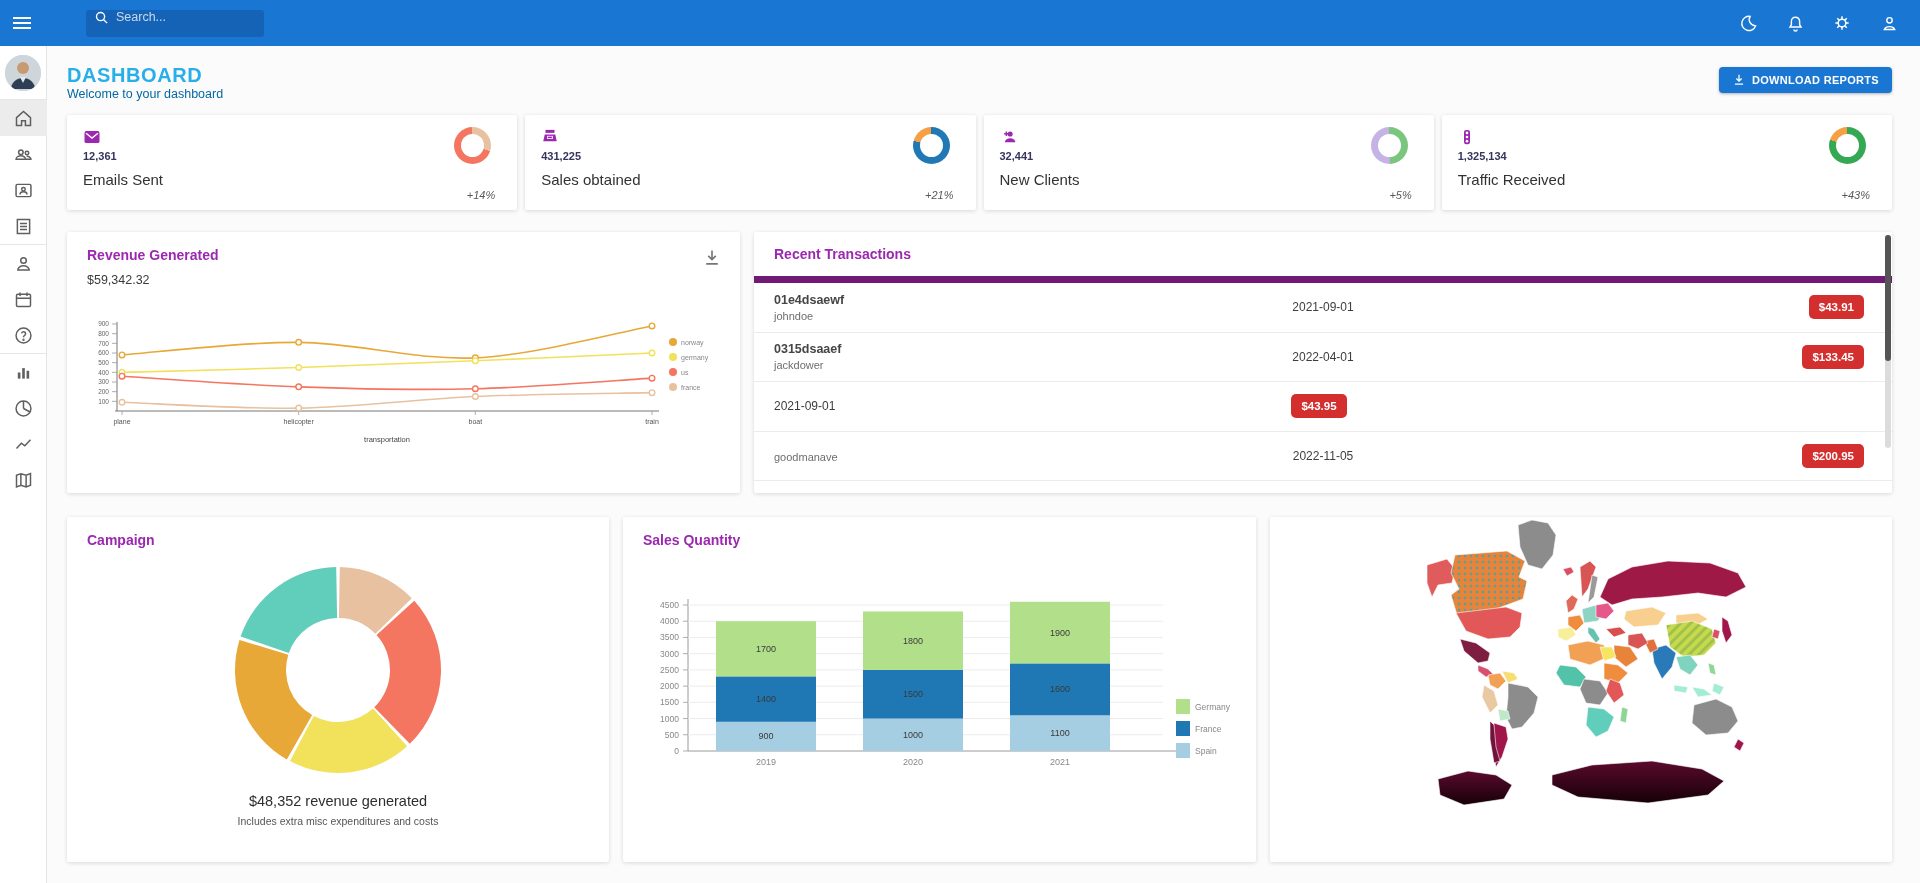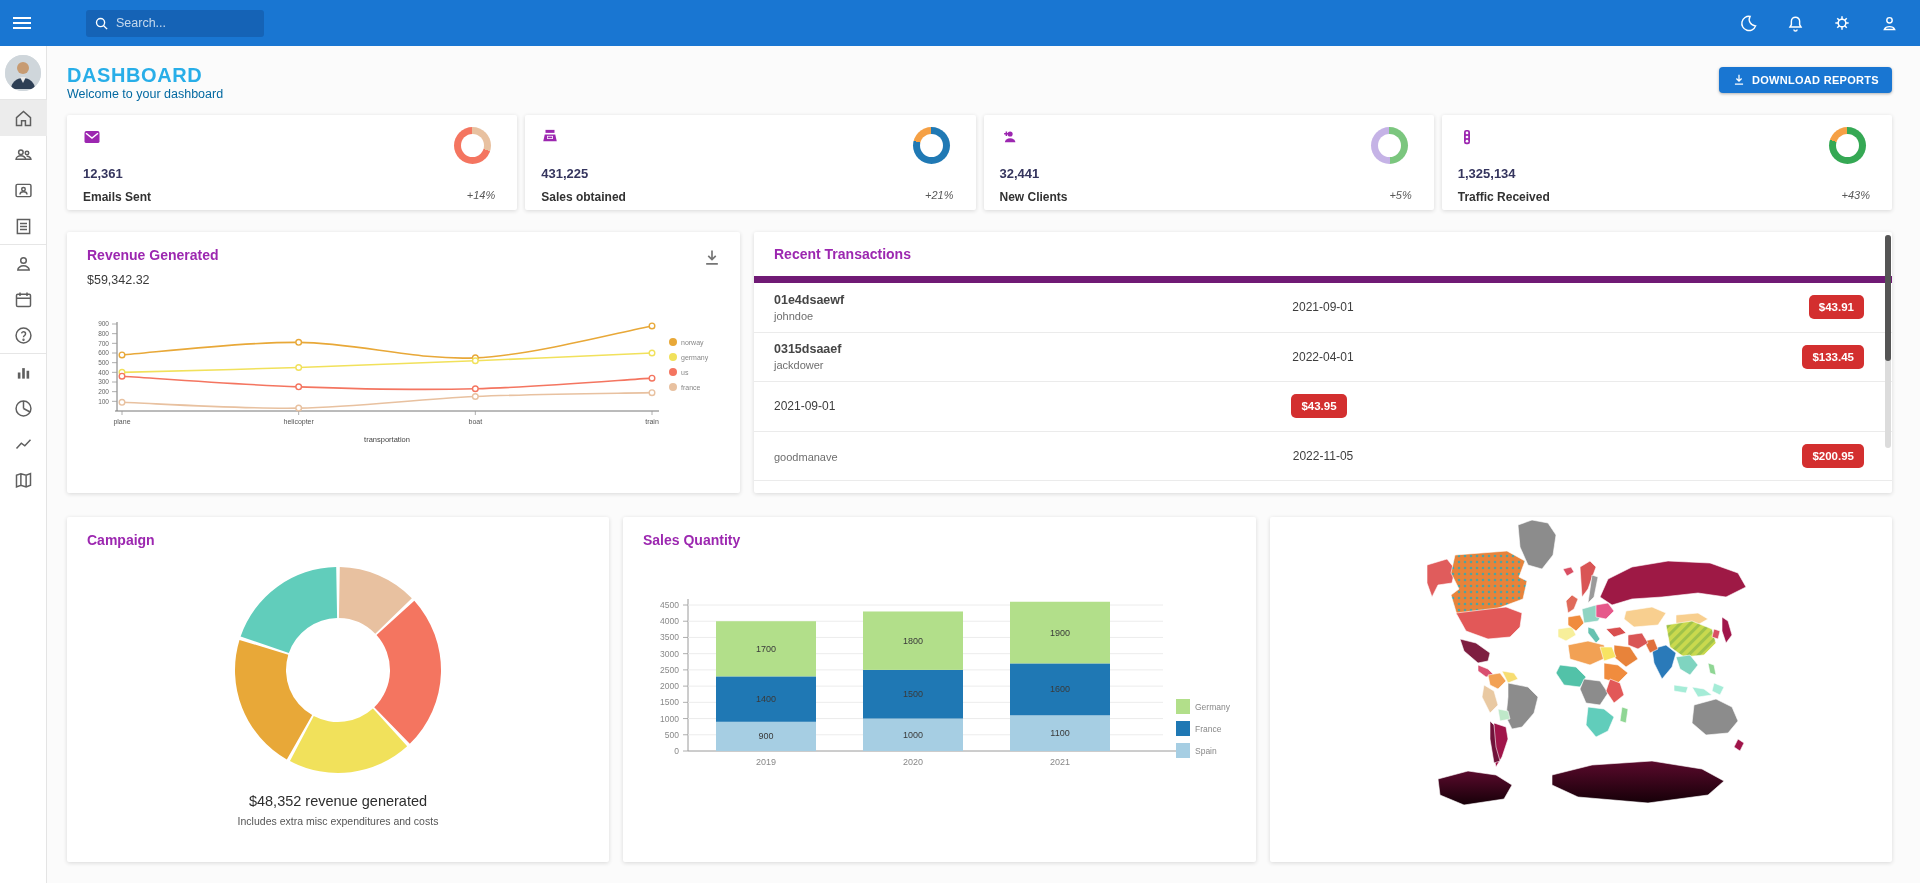--- a/index.html
+++ b/index.html
@@ -6,21 +6,21 @@
   html,body { width:1920px; height:883px; overflow:hidden; background:#fbfbfb;
     font-family:"Liberation Sans", sans-serif; }
   
   .topbar { position:fixed; top:0; left:0; width:1920px; height:46px; background:#1976d2;
     display:flex; align-items:center; z-index:30; }
   .hamburger { width:44px; height:46px; display:flex; align-items:center; justify-content:center; cursor:pointer; }
   .hamburger span { display:block; width:18px; height:12px;
     border-top:2px solid #fff; border-bottom:2px solid #fff; position:relative; }
   .hamburger span::after { content:""; position:absolute; left:0; top:3px; width:18px; height:2px; background:#fff; }
   .searchbox { margin-left:42px; width:178px; height:27px; background:rgba(10,50,110,0.28);
-    border-radius:3px; display:flex; align-items:center; padding:0 8px; }
+    border-radius:3px; display:flex; align-items:flex-start; padding:0 8px; }
   .searchbox svg { flex:none; }
   .searchbox input { background:transparent; border:none; outline:none; color:#fff;
     font-size:12.5px; margin-left:7px; width:130px; font-family:"Liberation Sans",sans-serif; }
   .searchbox input::placeholder { color:rgba(255,255,255,0.75); }
   .topbar-right { margin-left:auto; display:flex; align-items:center; gap:25px; padding-right:20px; }
   .tb-icon { width:22px; height:22px; cursor:pointer; display:flex; align-items:center; justify-content:center; }
   
   .sidebar { position:fixed; top:46px; left:0; bottom:0; width:47px; background:#fff;
     border-right:1px solid #e4e4e4; z-index:20; display:flex; flex-direction:column; align-items:center; }
   .avatar-wrap { padding:9px 0 8px; }
@@ -36,22 +36,22 @@
   .page-sub { font-size:12.5px; color:#0369a1; }
   .dl-btn { background:#1976d2; color:#fff; border:none; border-radius:4px; height:26px;
     padding:0 13px; font-size:11px; font-weight:bold; letter-spacing:0.3px; display:flex;
     align-items:center; gap:6px; cursor:pointer; box-shadow:0 1px 3px rgba(0,0,0,0.3);
     font-family:"Liberation Sans",sans-serif; margin-top:3px; }
   .card { background:#fff; box-shadow:0 1px 4px rgba(0,0,0,0.14); border-radius:2px; }
   
   .stat-row { display:grid; grid-template-columns:repeat(4,1fr); gap:8px; margin-top:14px; }
   .stat-card { height:95px; position:relative; padding:13px 16px; }
   .stat-icon { width:18px; height:18px; }
-  .stat-value { font-size:13px; font-weight:bold; color:#35355e; margin-top:16px; }
-  .stat-label { font-size:12px; color:#323232; margin-top:9px;font-weight:bold; }
+  .stat-value { font-size:11px; font-weight:bold; color:#35355e; margin-top:0; }
+  .stat-label { font-size:15px; color:#323232; margin-top:9px; }
   .stat-donut { position:absolute; top:12px; right:26px; width:37px; height:37px; border-radius:50%; }
   .stat-donut::after { content:""; position:absolute; inset:7px; background:#fff; border-radius:50%; }
   .stat-delta { position:absolute; bottom:9px; right:22px; font-size:11px; font-style:italic; color:#585858; }
   
   .mid-row { display:grid; grid-template-columns:673px 1fr; gap:14px; margin-top:22px; }
   .rev-card { height:261px; position:relative; padding:15px 20px; }
   .card-title { font-size:14px; font-weight:bold; color:#9c27b0; }
   .rev-amount { font-size:12.5px; color:#3a3a3a; margin-top:10px; }
   .rev-dl { position:absolute; top:16px; right:18px; width:20px; height:20px; cursor:pointer; }
   .rev-svg { position:absolute; left:10px; top:84px; }

